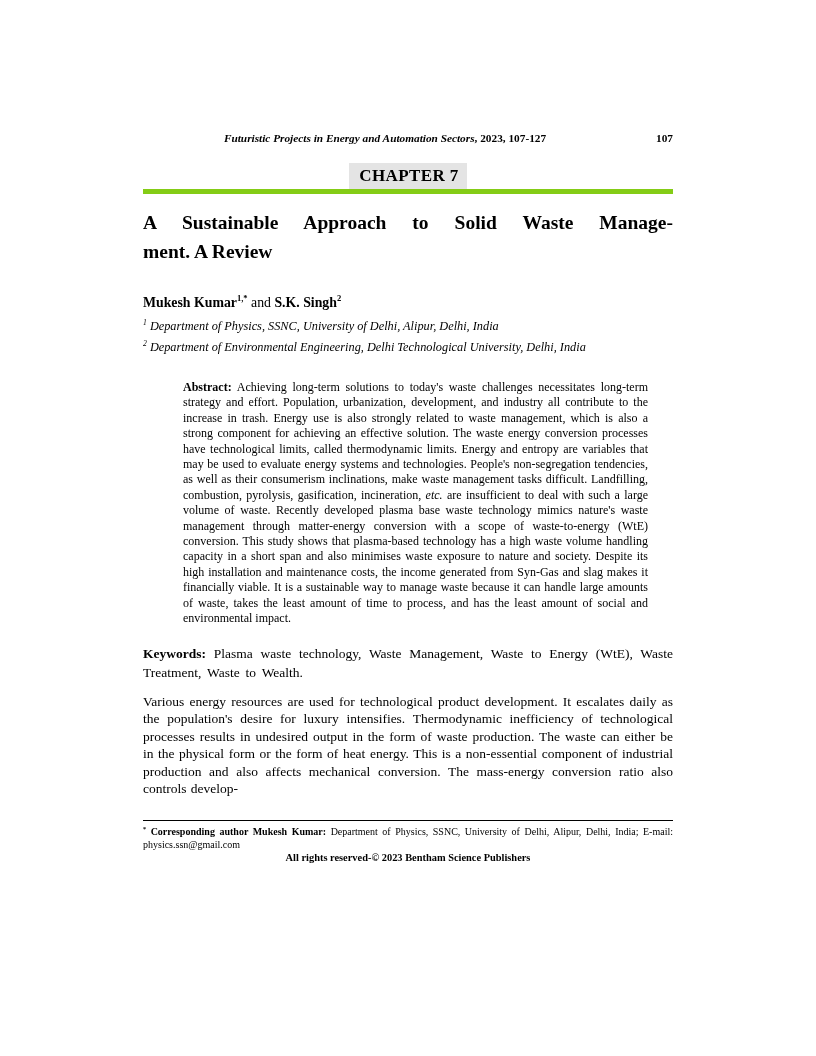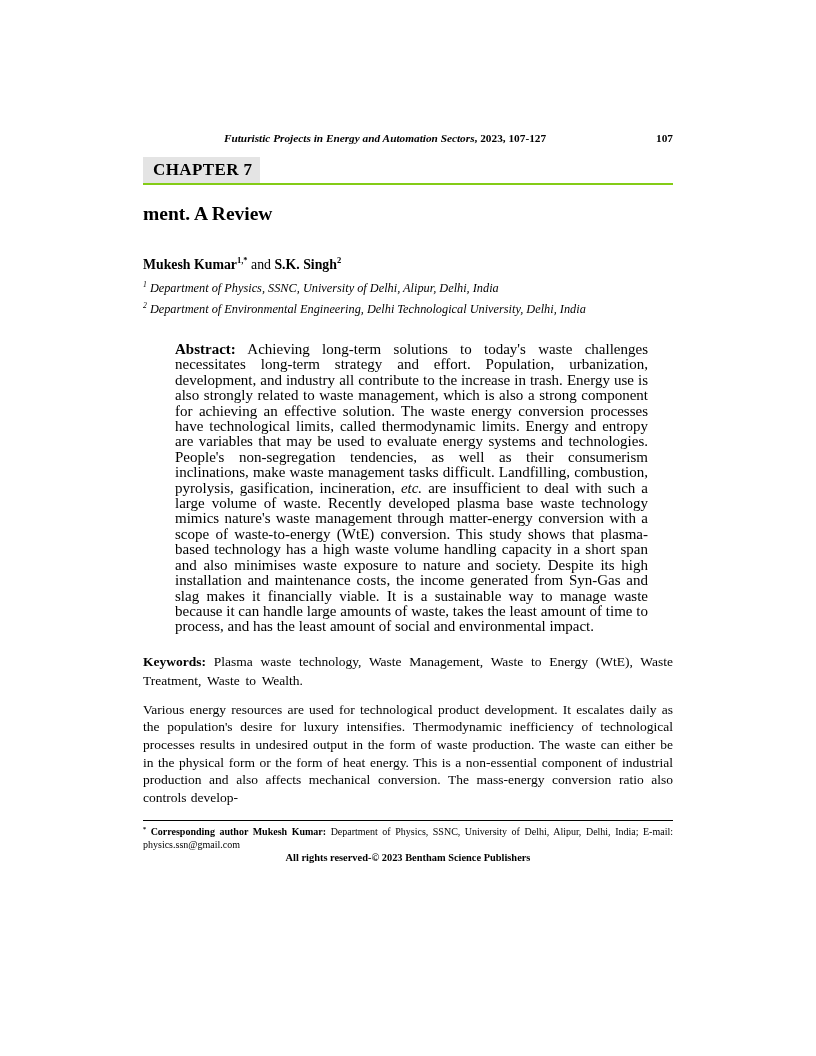--- a/index.html
+++ b/index.html
@@ -9,38 +9,38 @@
   .content { position:absolute; left:143px; top:0; width:530px; }
 
   
   .running-head { margin-top:131px; display:flex; align-items:baseline;
                   font-size:11.3px; font-weight:bold; line-height:15px; }
   .rh-center { flex:1; text-align:center; }
   .rh-book { font-style:italic; }
   .rh-page { width:46px; text-align:right; }
 
   
-  .chapter-row { margin-top:11px; border-bottom:2px solid #84cc16; text-align:left; }
+  .chapter-row { margin-top:17px; border-bottom:5px solid #84cc16; text-align:center; }
   .chapter-badge { display:inline-block; background:#e4e4e4; font-size:17px; font-weight:bold;
                    letter-spacing:0.4px; padding:3px 8px 3px 10px; vertical-align:bottom; }
 
   
   .title { margin-top:14px; font-size:19.5px; font-weight:bold; line-height:29px; }
   .title-line1 { text-align:justify; text-align-last:justify; }
 
   
   .authors { margin-top:28px; font-size:13.8px; line-height:17px; }
   .authors .name { font-weight:bold; }
   sup.sx { font-size:62%; vertical-align:super; line-height:0; font-weight:bold; }
   .affiliations { margin-top:8px; font-size:12.3px; font-style:italic; }
   .affiliation { line-height:15px; margin-bottom:6px; }
   .affiliation sup.sx { font-weight:normal; }
 
   
-  .abstract { margin:25px 25px 0 32px; font-size:15px; line-height:15.4px; text-align:justify; }
+  .abstract { margin:25px 25px 0 40px; font-size:12px; line-height:15.4px; text-align:justify; }
   .abstract .lbl { font-weight:bold; }
   .abstract .it { font-style:italic; }
 
   
   .keywords { margin-top:17px; font-size:13.5px; line-height:19.5px; text-align:justify; }
   .keywords .lbl { font-weight:bold; }
   .keywords .txt { word-spacing:2.5px; }
 
   
   .intro-heading { margin-top:15px; font-size:13.8px; font-weight:bold; line-height:17px; }
@@ -65,20 +65,21 @@
         <span class="rh-book">Futuristic Projects in Energy and Automation Sectors</span><span>, 2023, 107-127</span>
       </div>
       <div class="rh-page">107</div>
     </div>
 
     <div class="chapter-row">
       <span class="chapter-badge">CHAPTER 7</span>
     </div>
 
     <h1 class="title">
+      <div class="title-line1">A Sustainable Approach to Solid Waste Manage-</div>
       <div class="title-line2">ment. A Review</div>
     </h1>
 
     <div class="authors">
       <span class="name">Mukesh Kumar</span><sup class="sx">1,*</sup><span> and </span><span class="name">S.K. Singh</span><sup class="sx">2</sup>
     </div>
 
     <div class="affiliations">
       <div class="affiliation">
         <sup class="sx">1</sup><span> Department of Physics, SSNC, University of Delhi, Alipur, Delhi, India</span>

